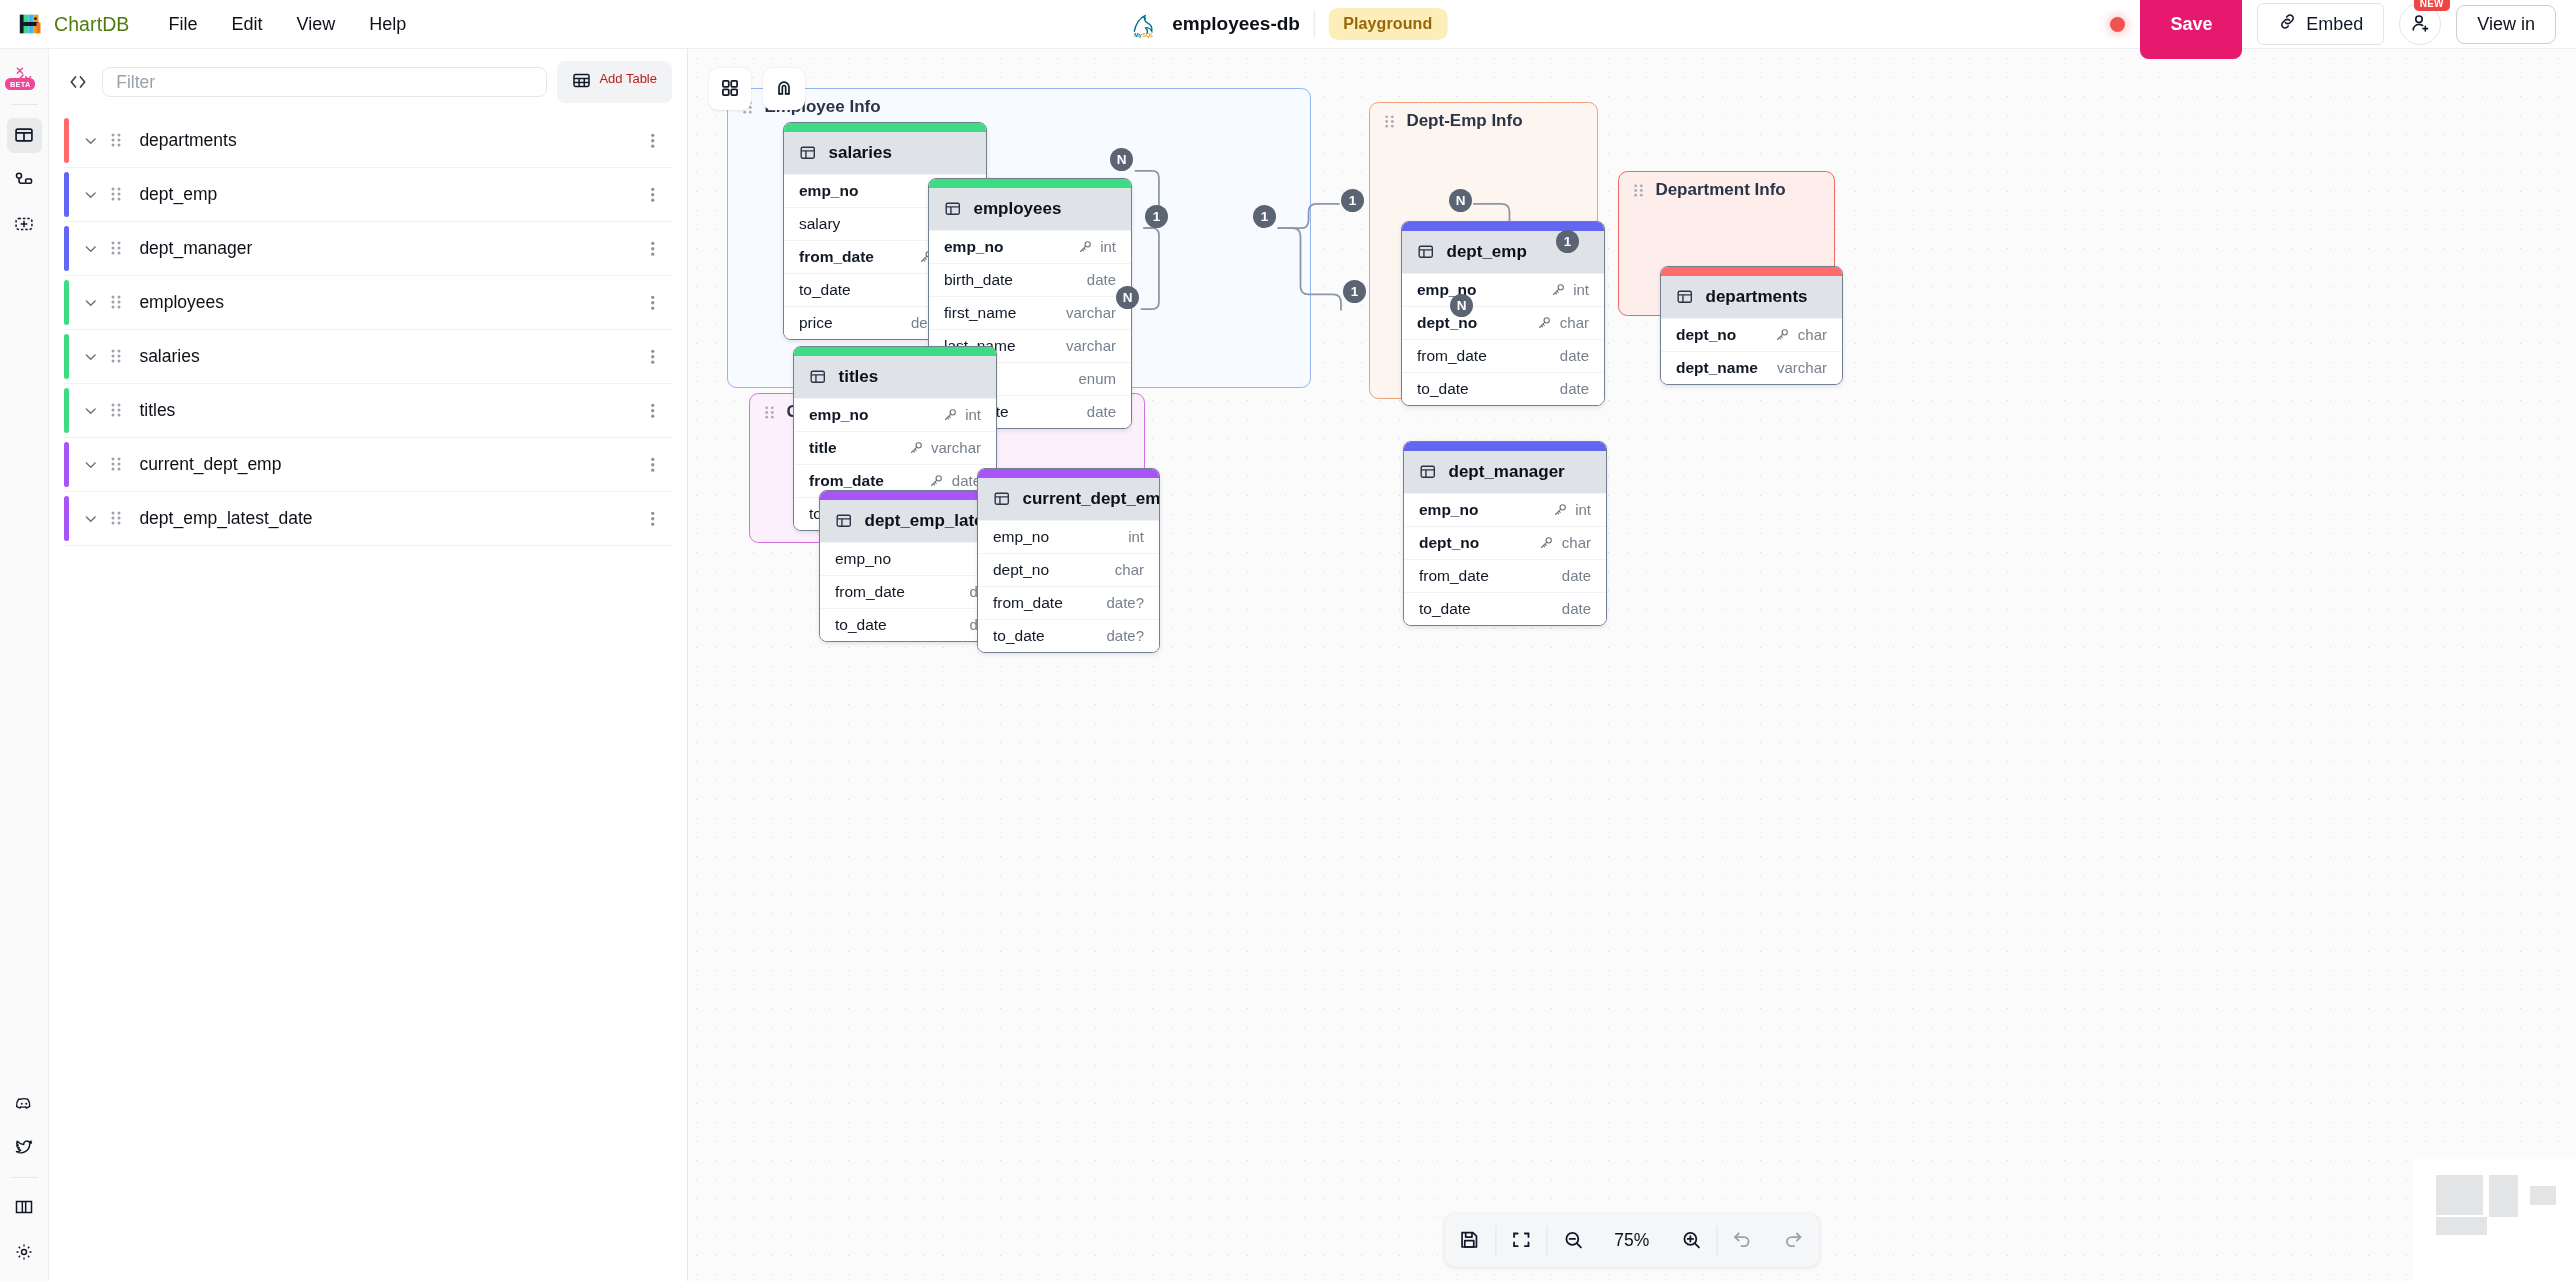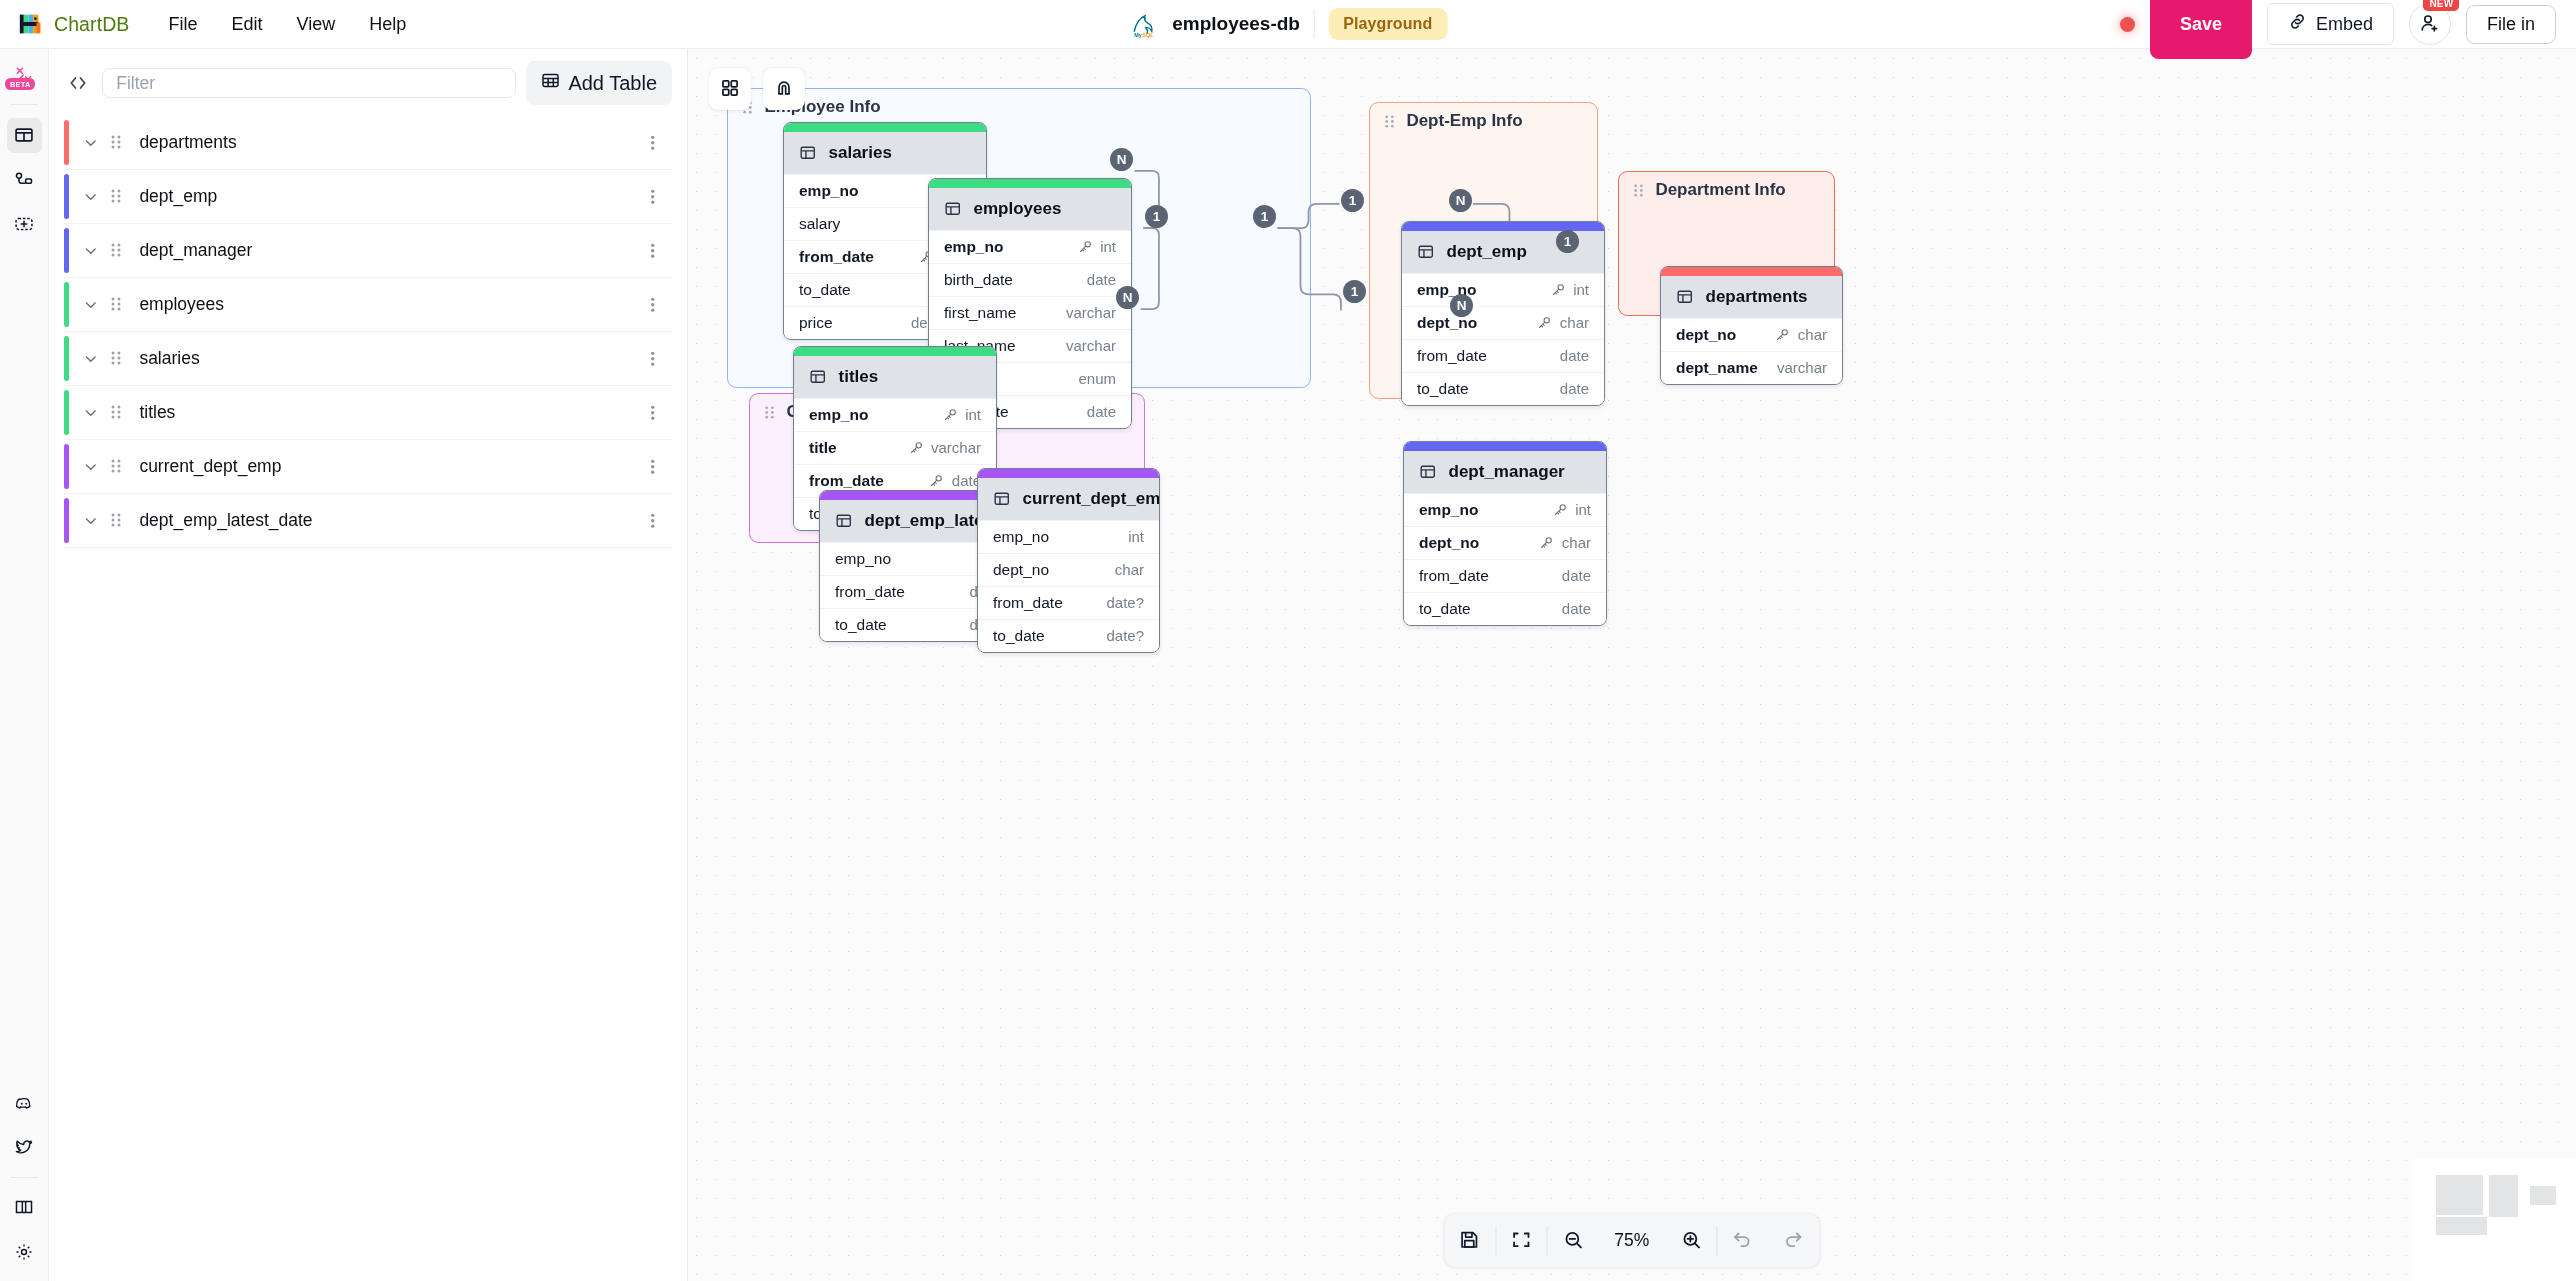--- a/index.html
+++ b/index.html
@@ -93,23 +93,23 @@
   .panel-head { display: flex; align-items: center; gap: 10.8px; padding: 12px 15px 10.8px 15px; }
   .collapse-icon { width: 27px; height: 27px; display:flex; align-items:center; justify-content:center;
     color:#3a4250; cursor: pointer; }
   .filter-input {
     flex: 1; height: 30px; border: 1.1px solid #e4e7eb; border-radius: 8px;
     padding: 0 13.5px; font-size: 17.5px; color: #0d1117; background: #fff; outline: none;
     font-family: "Liberation Sans", sans-serif;
   }
   .filter-input::placeholder { color: #9aa2ae; }
   .btn-addtable {
-    display: flex; align-items: flex-end; gap: 8px; background: #f1f3f5;
-    border: none; border-radius: 8px; padding: 10px 15px; font-size: 20px;
-    color: #0f172a; font-weight: 400; cursor: pointer;
+    display: flex; align-items: flex-start; gap: 8px; background: #f1f3f5;
+    border: none; border-radius: 8px; padding: 10px 15px; font-size: 13px;
+    color: #b91c1c; font-weight: 400; cursor: pointer;
     font-family: "Liberation Sans", sans-serif;
   }
 
   .tbl-list { padding: 0 15px; }
   .tbl-row {
     position: relative; display: flex; align-items: center; height: 54px;
     border-bottom: 0.7px solid #f0f2f4; background: #fff; cursor: pointer;
   }
   .tbl-color { position: absolute; left: 0; top: 4px; bottom: 4px; width: 5.4px; border-radius: 2.7px; }
   .tbl-chev { margin-left: 17.5px; width: 17.5px; display:flex; align-items:center; color:#6b7380; }
@@ -251,21 +251,21 @@
     <button class="btn-user">
       <span class="badge-new">NEW</span>
       <span>
         <svg width="21.6" height="21.6" viewBox="0 0 24 24" fill="none" stroke="#111827" stroke-width="1.8" stroke-linecap="round">
           <circle cx="10" cy="8" r="3.6"></circle>
           <path d="M3.6 20c0-3.6 2.9-6.2 6.4-6.2 1.6 0 3 .5 4.1 1.3"></path>
           <path d="M17 16v5M14.5 18.5h5"></path>
         </svg>
       </span>
     </button>
-    <button class="btn-signin">File in</button>
+    <button class="btn-signin">View in</button>
   </div>
 </div>
 
 <div id="rail">
   <div class="rail-btn">
     <span>
       <svg width="20" height="20" viewBox="0 0 24 24" fill="none" stroke="#ec4899" stroke-width="1.8" stroke-linecap="round">
         <path d="M4 4l6 6M10 4l-6 6"></path>
           <path d="M14 14l6 6M20 14l-6 6"></path>
         <path d="M3 20l8-8"></path>

